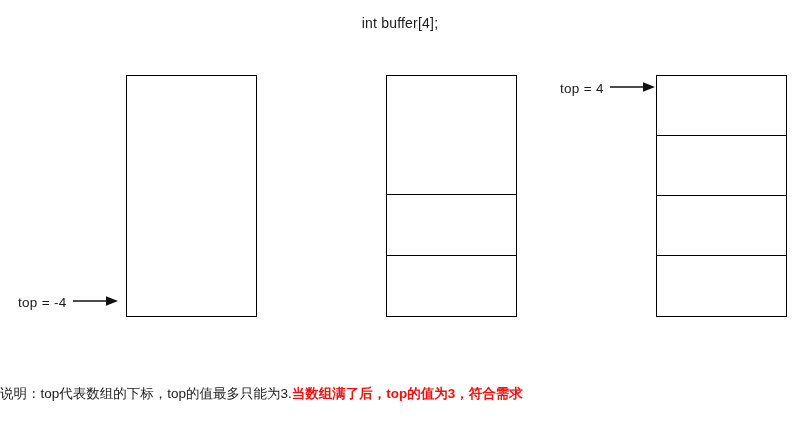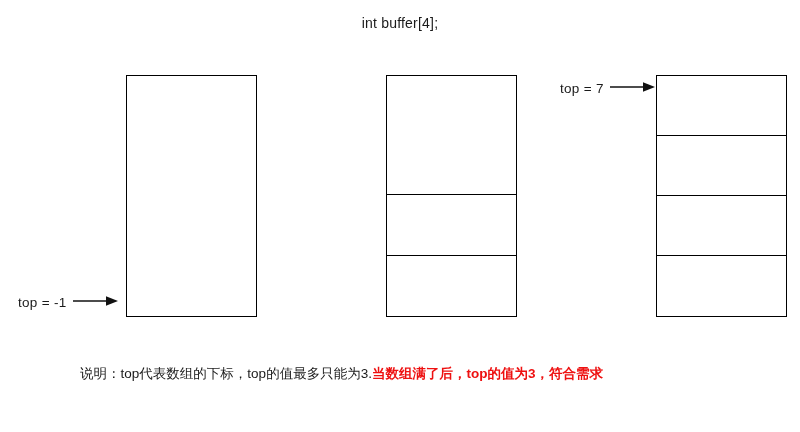--- a/index.html
+++ b/index.html
@@ -85,23 +85,23 @@
   }
 
   #ptr-top-minus1 { left: 18px;  top: 293px; }
   #ptr-top-1      { left: 290px; top: 195px; }
   #ptr-top-3      { left: 560px; top: 79px;  }
 
   
   .caption {
     position: absolute;
     left: 0;
-    top: 364px;
+    top: 384px;
     width: 683px;
-    text-align: center;
+    text-align: left;
     font-size: 13.5px;
     line-height: 20px;
     white-space: nowrap;
   }
   .caption .plain {
     color: #1a1a1a;
   }
   .caption .highlight {
     color: #ee1111;
     font-weight: bold;
@@ -112,21 +112,21 @@
 
 <div id="canvas">
 
   <div class="title">int buffer[4];</div>
 
   <div class="array-box" id="box-1">
     <div class="cell c0"></div>
   </div>
 
   <div class="pointer" id="ptr-top-minus1">
-    <span class="ptr-text">top = -1</span>
+    <span class="ptr-text">top = -4</span>
     <span class="arrow">
       <svg width="46" height="14" viewBox="0 0 46 14" aria-hidden="true">
         <line x1="0" y1="7" x2="34" y2="7" stroke="#111111" stroke-width="1.7"></line>
         <polygon points="33,2.2 45,7 33,11.8" fill="#111111"></polygon>
       </svg>
     </span>
   </div>
 
   <div class="array-box" id="box-2">
     <div class="cell c0"></div>
@@ -136,21 +136,21 @@
 
 
   <div class="array-box" id="box-3">
     <div class="cell c0"></div>
     <div class="cell c1"></div>
     <div class="cell c2"></div>
     <div class="cell c3"></div>
   </div>
 
   <div class="pointer" id="ptr-top-3">
-    <span class="ptr-text">top = 7</span>
+    <span class="ptr-text">top = 4</span>
     <span class="arrow">
       <svg width="46" height="14" viewBox="0 0 46 14" aria-hidden="true">
         <line x1="0" y1="7" x2="34" y2="7" stroke="#111111" stroke-width="1.7"></line>
         <polygon points="33,2.2 45,7 33,11.8" fill="#111111"></polygon>
       </svg>
     </span>
   </div>
 
   <div class="caption">
     <span class="plain">说明：top代表数组的下标，top的值最多只能为3.</span><span class="highlight">当数组满了后，top的值为3，符合需求</span>

